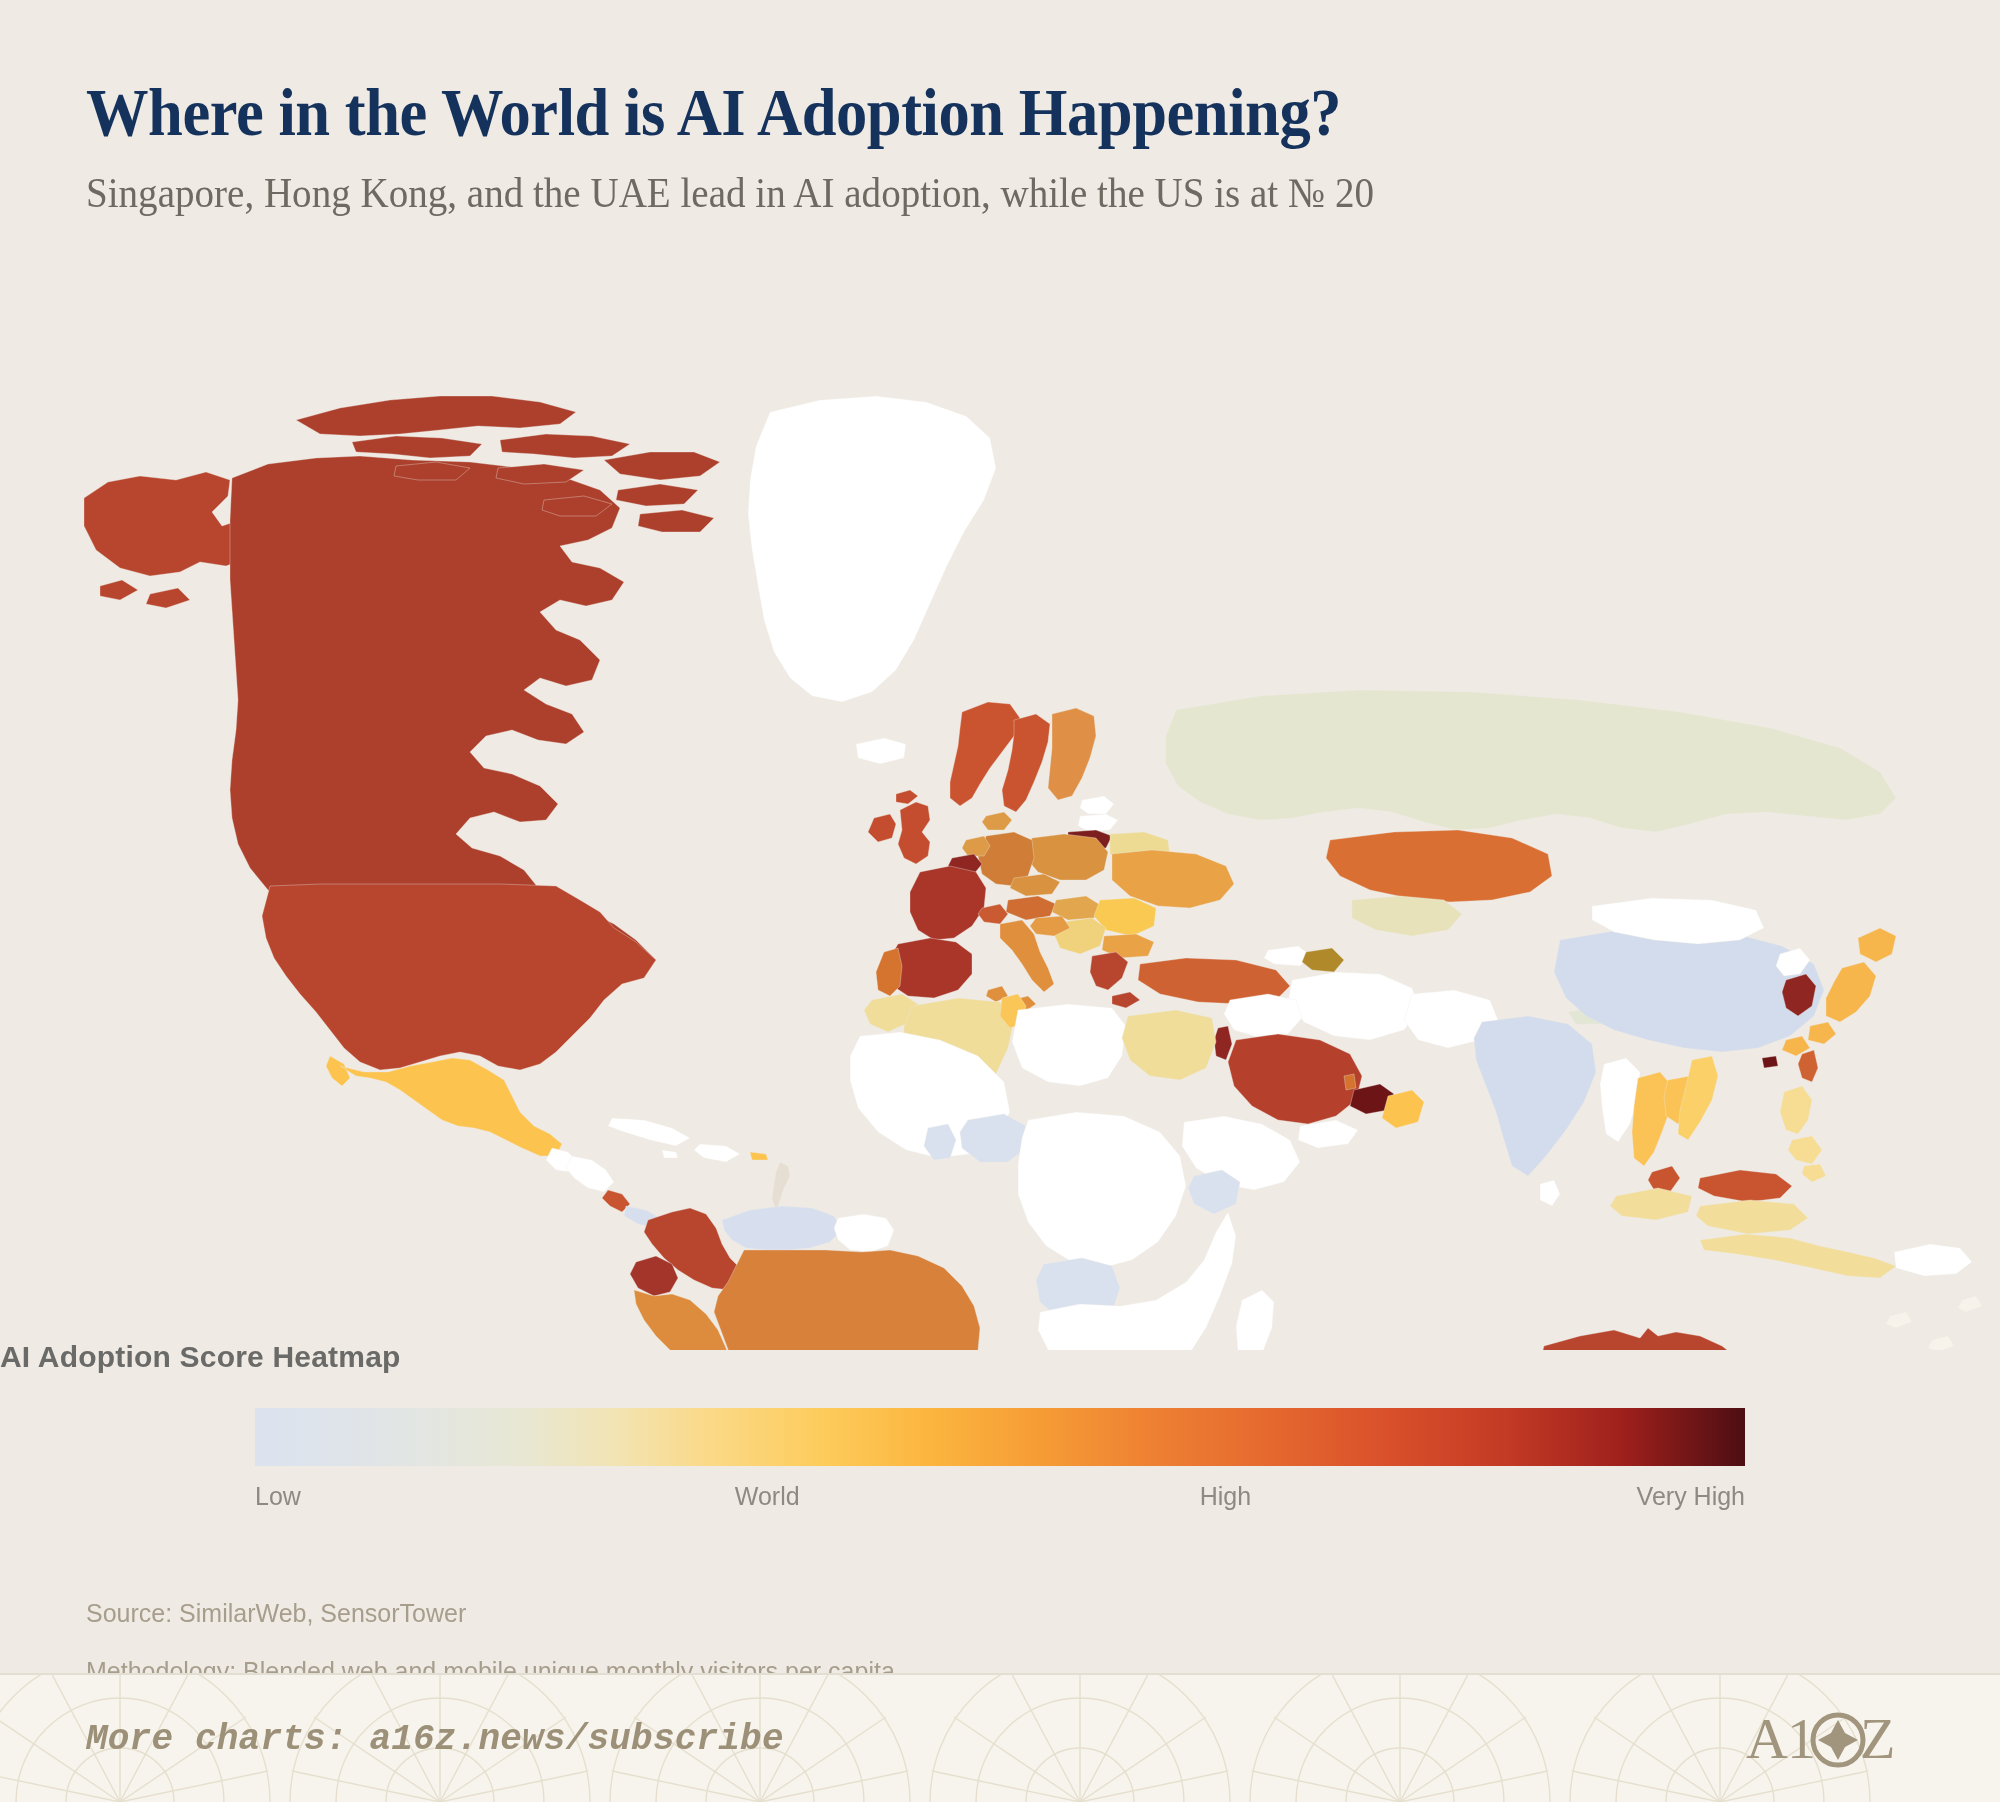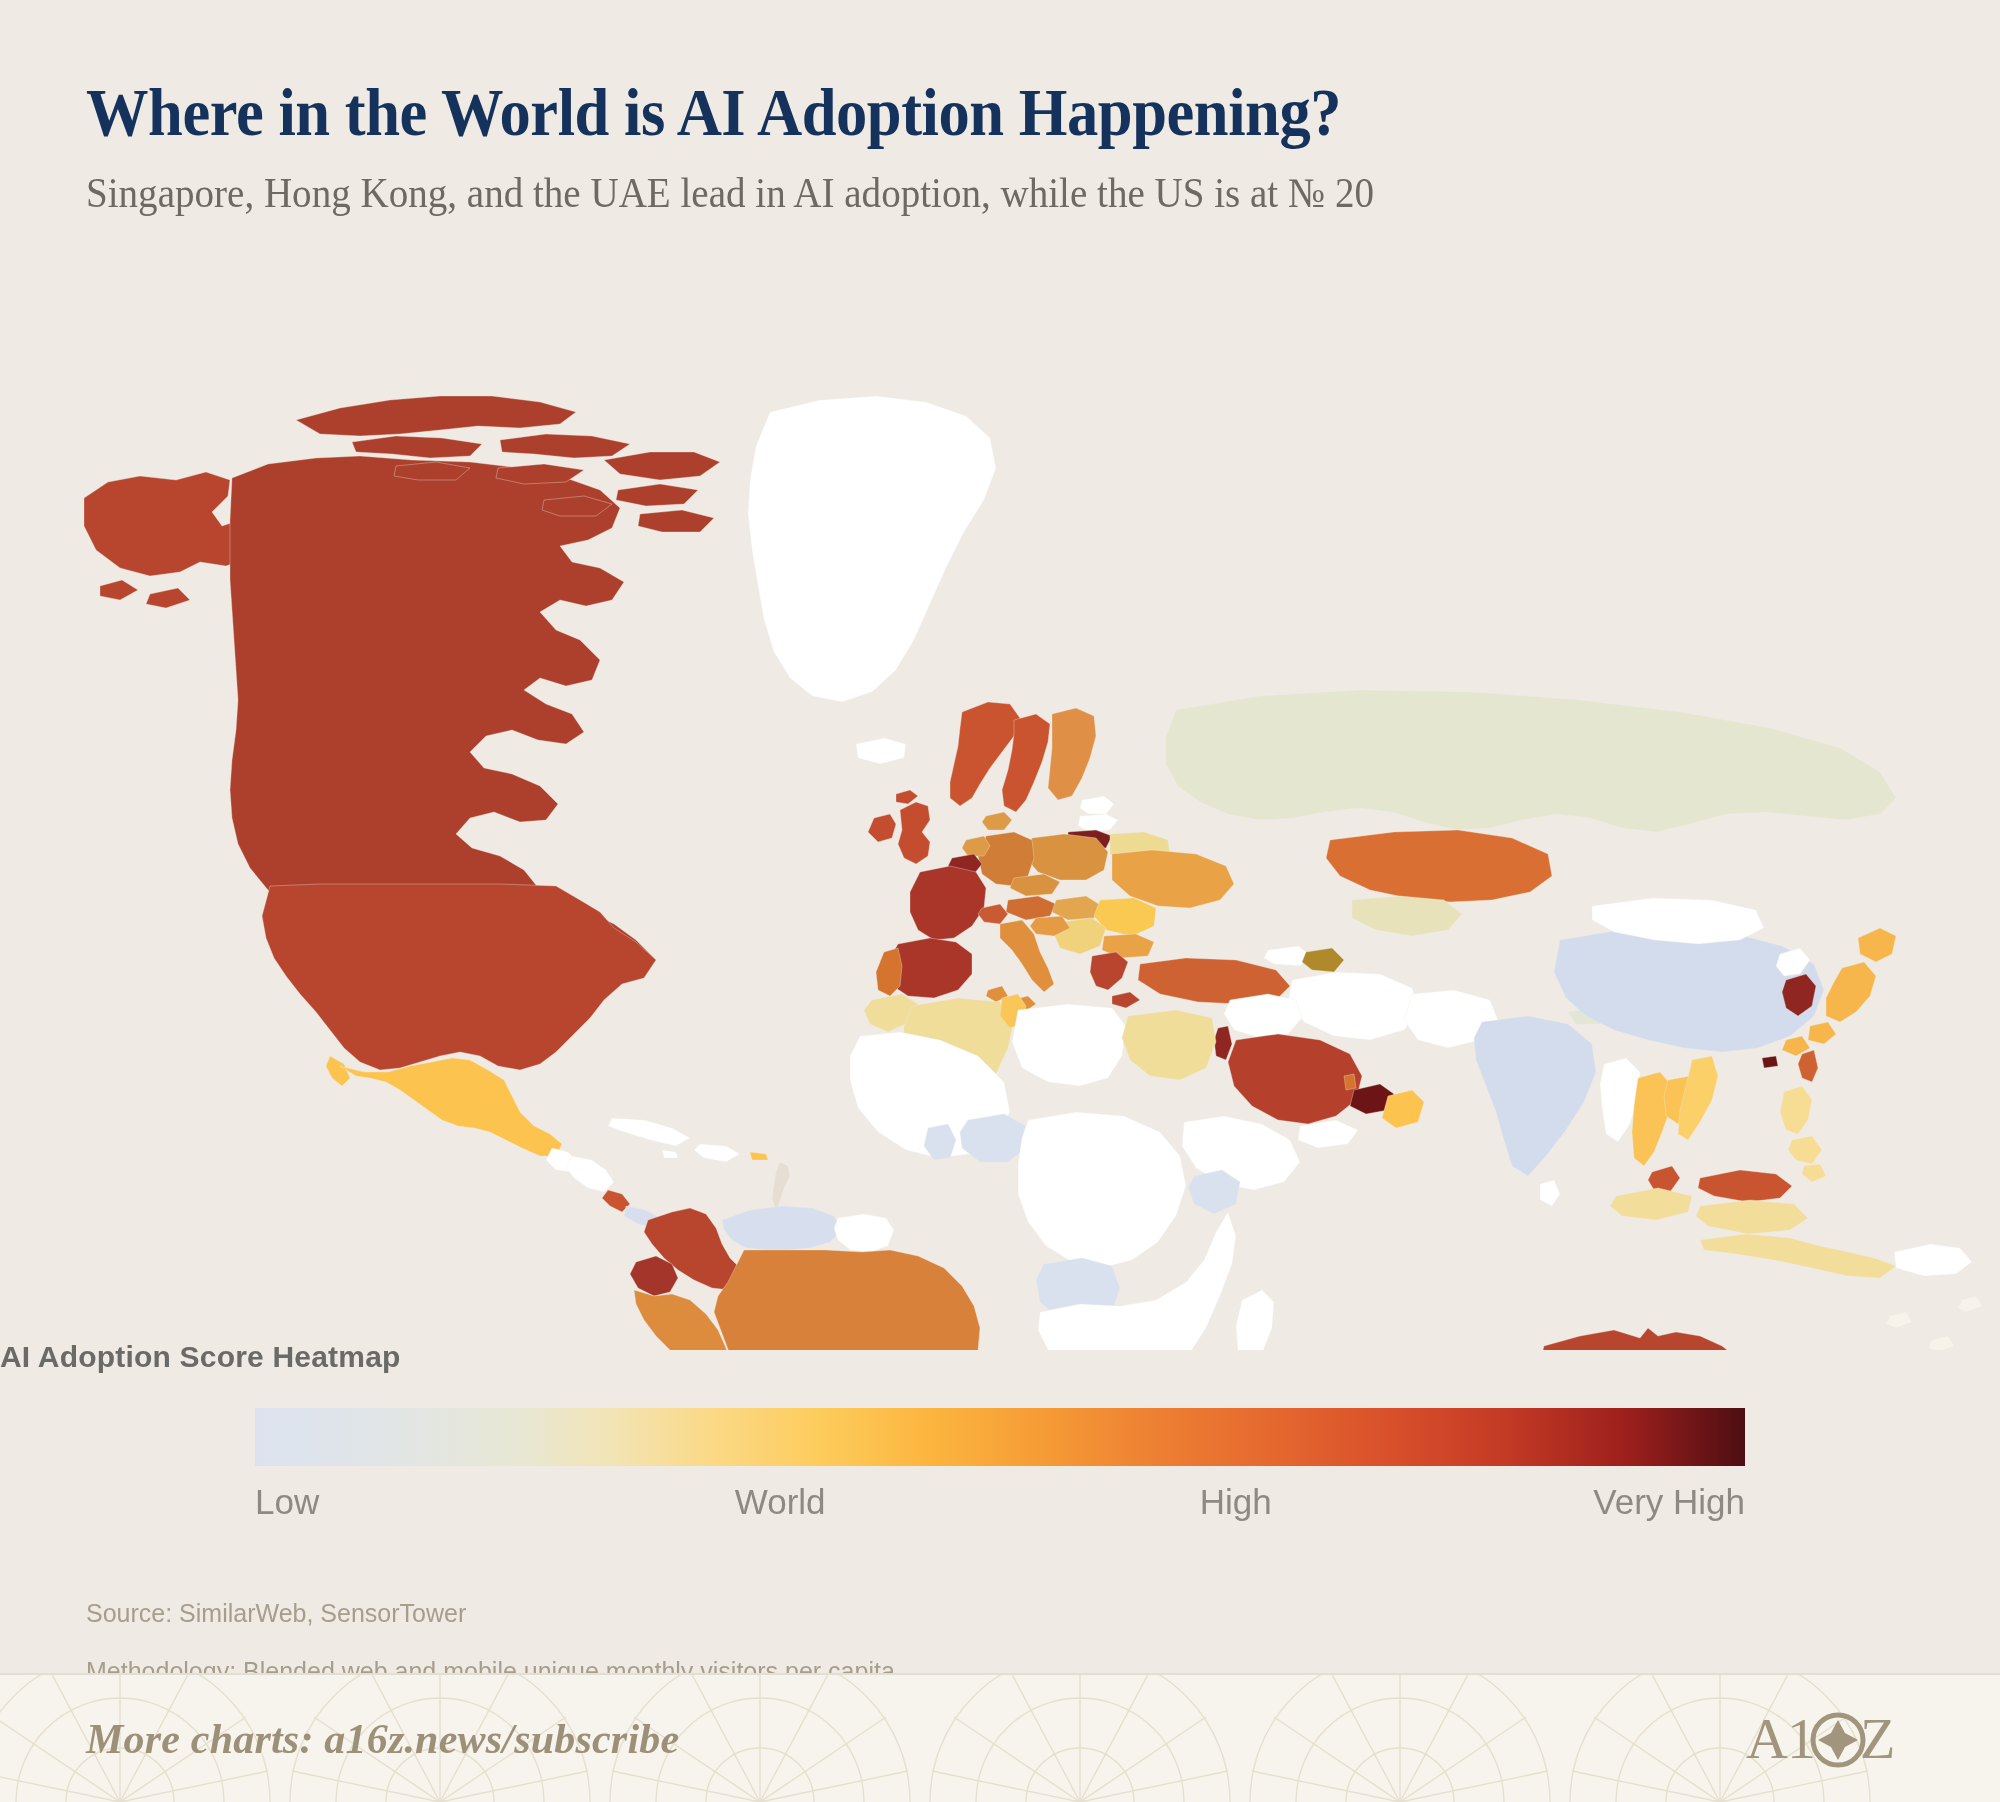--- a/index.html
+++ b/index.html
@@ -76,21 +76,21 @@
       #d9502b 76%,
       #c33a25 84%,
       #9d1f1c 92%,
       #4d0e13 100%);
   }
   .legend-labels{
     position:relative;width:1490px;margin:16px auto 0;height:46px;
   }
   .legend-labels span{
     position:absolute;top:0;
-    font-size:35px;color:#8e8a82;
+    font-size:25px;color:#8e8a82;
     font-family:"Liberation Sans", sans-serif;
     white-space:nowrap;
   }
   .ll-low{left:0;}
   .ll-med{left:32.2%;}
   .ll-high{left:63.4%;}
   .ll-vhigh{right:0;}
 
   
   .notes{
@@ -103,23 +103,23 @@
   
   .footer{
     position:absolute;left:0;bottom:0;width:2000px;height:127px;
     background:#f7f4ed;
     border-top:2px solid #e3ded2;
     overflow:hidden;
   }
   .footer-pattern{position:absolute;inset:0;width:2000px;height:127px;}
   .footer-text{
     position:absolute;left:86px;top:50%;transform:translateY(-50%);
-    font-family:Liberation Serif, serif;
+    font-family:Liberation Mono, monospace;
     font-style:italic;font-weight:700;
-    font-size:42px;color:#9c9078;
+    font-size:36px;color:#9c9078;
     letter-spacing:0.2px;
   }
   .footer-logo{
     position:absolute;right:84px;top:50%;transform:translateY(-50%);
     display:flex;align-items:flex-start;
   }
 </style>
 </head>
 <body>
 

